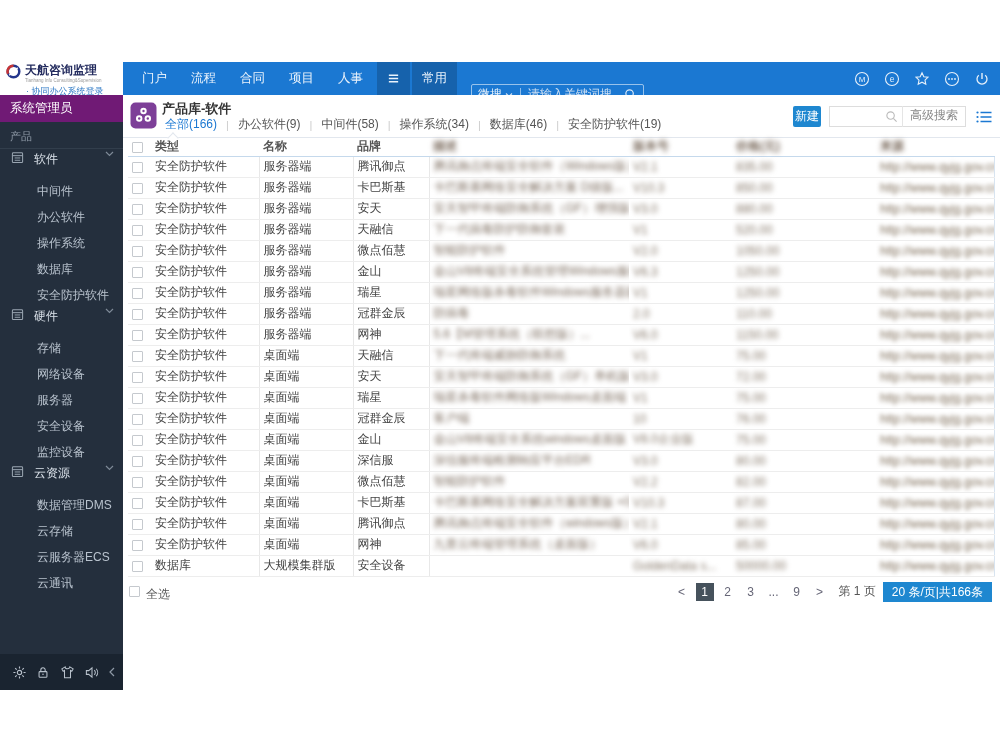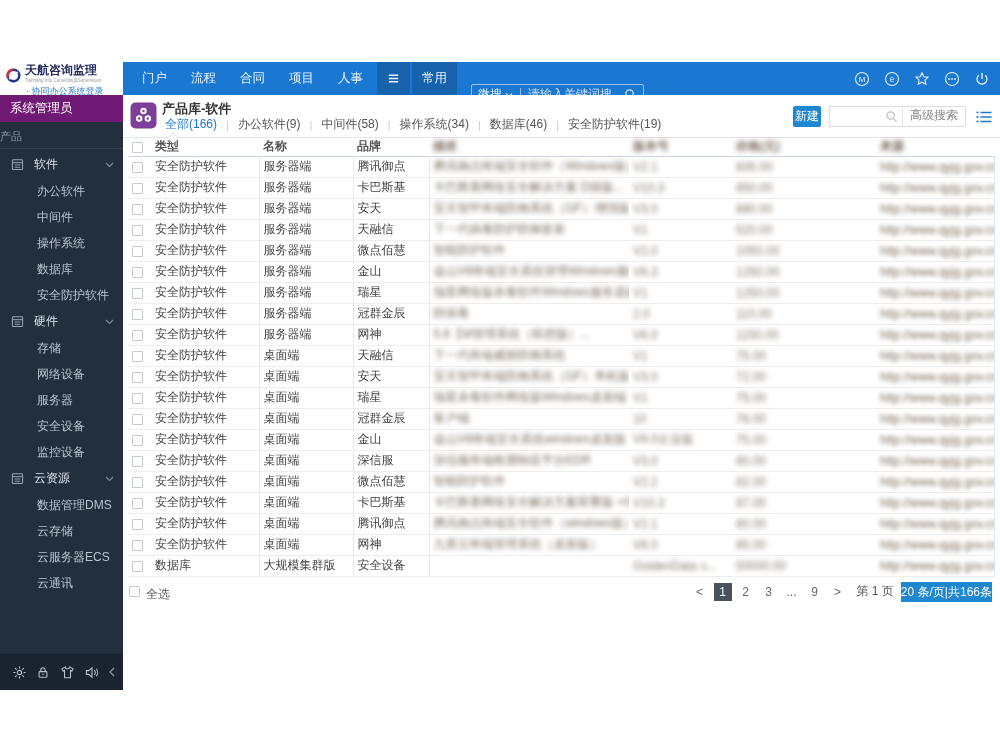--- a/index.html
+++ b/index.html
@@ -2,40 +2,40 @@
 <html><head>
 <meta charset="utf-8">
 <style>
   * { margin:0; padding:0; box-sizing:border-box; }
   html,body { width:1000px; height:750px; background:#fff; font-family:"Liberation Sans", sans-serif; overflow:hidden; }
   .app { position:absolute; left:0; top:62px; width:1000px; height:628px; }
 
   
   .topbar { position:absolute; left:0; top:0; width:1000px; height:33px; background:#1b78d2; }
   .logo-area { position:absolute; left:0; top:0; width:123px; height:33px; background:#fff; padding:2px 0 0 6px; }
-  .logo-row { display:flex; align-items:flex-end; gap:4px; }
+  .logo-row { display:flex; align-items:flex-start; gap:4px; }
   .logo-name { font-size:12px; font-weight:bold; color:#232b5e; line-height:13px; }
   .logo-sub { font-size:5px; color:#999; transform:scale(0.9); transform-origin:left; white-space:nowrap; }
   .logo-link { font-size:9px; color:#2f7ac5; margin:2px 0 0 20px; cursor:pointer; }
   .topnav { position:absolute; left:130px; top:0; height:33px; display:flex; align-items:center; gap:0; }
   .nav-item { color:#eaf3fc; font-size:12.5px; padding:0 12px; line-height:33px; cursor:pointer; }
   .nav-chip { background:rgba(0,0,0,0.18); color:#eaf3fc; height:33px; line-height:33px; padding:0 10px; font-size:12.5px; cursor:pointer; margin-left:2px; }
   .searchwrap { display:flex; align-items:center; margin-left:14px; border:1px solid rgba(255,255,255,0.55); border-radius:2px; height:21px; padding:0 6px;margin-top:32px; }
   .search-scope { color:#eaf3fc; font-size:12px; display:flex; align-items:center; gap:3px; cursor:pointer; }
   .search-sep { width:1px; height:13px; background:rgba(255,255,255,0.5); margin:0 7px; }
   .search-ph { color:#cfe0f3; font-size:12px; min-width:96px; cursor:text; }
   .top-icons { position:absolute; right:10px; top:0; height:33px; display:flex; align-items:center; gap:13px; }
   .tico { width:17px; height:17px; cursor:pointer; display:flex; align-items:center; justify-content:center; }
 
   
   .sidebar { position:absolute; left:0; top:33px; width:123px; height:595px; background:#242f3d; color:#c3ccd6; }
   .sb-role { height:27px; line-height:27px; background:#701a75; color:#fff; font-size:12.5px; padding-left:10px; }
-  .sb-section { height:24px; line-height:28px; font-size:11px; color:#8e99a6; }
+  .sb-section { height:24px; line-height:28px; font-size:11px; color:#8e99a6; padding-left:10px; }
   .sb-divider { height:1px; background:#323e4c; margin:2px 0 2px 0; }
-  .sb-parent { height:27px; display:flex; align-items:center; font-size:12px; color:#dbe2ea; cursor:pointer; position:relative; }
+  .sb-parent { height:27px; display:flex; font-size:12px; color:#dbe2ea; cursor:pointer; position:relative; }
   .sb-parent .pi { margin:0 10px 0 11px; display:flex; }
   .sb-parent .chev { position:absolute; right:9px; display:flex; }
   .sb-child { height:26px; line-height:26px; font-size:12px; color:#b9c3ce; padding-left:37px; cursor:pointer; }
   .sb-footer { position:absolute; left:0; bottom:0; width:123px; height:36px; background:#1a2430; display:flex; align-items:center; justify-content:space-between; padding:0 8px 0 12px; }
   .fico { cursor:pointer; display:flex; }
 
   
   .main { position:absolute; left:123px; top:33px; width:877px; height:595px; background:#fff; }
   .main-top { height:43px; position:relative; border-bottom:1px solid #e2e7ee; }
   .main-top::after { content:''; position:absolute; left:46px; bottom:-5px; width:7px; height:7px; background:#fff; border-left:1px solid #e2e7ee; border-top:1px solid #e2e7ee; transform:rotate(45deg); }
@@ -63,21 +63,21 @@
   .rb2 { filter:blur(2.4px); color:#857768; }
   .rburl { filter:blur(2.2px); color:#7d6c57; }
 
   
   .tbl-footer { position:relative; height:30px; margin-top:5px; }
   .select-all { position:absolute; left:6px; top:4px; display:flex; gap:6px; font-size:12px; color:#555; }
   .pager { position:absolute; right:8px; top:0; display:flex; align-items:center; gap:5px; font-size:12px; color:#667; }
   .pg { min-width:18px; height:18px; line-height:18px; text-align:center; cursor:pointer; }
   .pg.active { background:#46525c; color:#fff; }
   .pg-label { margin:0 2px 0 5px; color:#555; }
-  .pg-badge { background:#1e87d0; color:#fff; height:20px; line-height:20px; padding:0 0; cursor:pointer; }
+  .pg-badge { background:#1e87d0; color:#fff; height:20px; line-height:20px; padding:0 9px; cursor:pointer; }
 
   svg { display:block; }
 </style>
 </head>
 <body>
 
 <div class="app">
 
   <div class="topbar">
     <div class="logo-area">
@@ -178,22 +178,22 @@
               <path d="M4 7.5h6M4 10h6" stroke="#9aa6b2" stroke-width="1"></path>
             </svg>
           </span>
           <span>软件</span>
           <span class="chev">
             <svg width="9" height="6" viewBox="0 0 9 6">
               <path d="M1 1 L4.5 4.5 L8 1" fill="none" stroke="#7e8a97" stroke-width="1.2"></path>
             </svg>
           </span>
         </div>
+        <div class="sb-child">中间件</div>
         <div class="sb-child">办公软件</div>
-        <div class="sb-child">中间件</div>
         <div class="sb-child">操作系统</div>
         <div class="sb-child">数据库</div>
         <div class="sb-child">安全防护软件</div>
         <div class="sb-parent">
           <span class="pi">
             <svg width="13" height="13" viewBox="0 0 14 14">
               <rect x="1.5" y="2" width="11" height="10.5" rx="1" fill="none" stroke="#9aa6b2" stroke-width="1.1"></rect>
               <path d="M1.5 5h11" stroke="#9aa6b2" stroke-width="1.1"></path>
               <path d="M4 7.5h6M4 10h6" stroke="#9aa6b2" stroke-width="1"></path>
             </svg>

